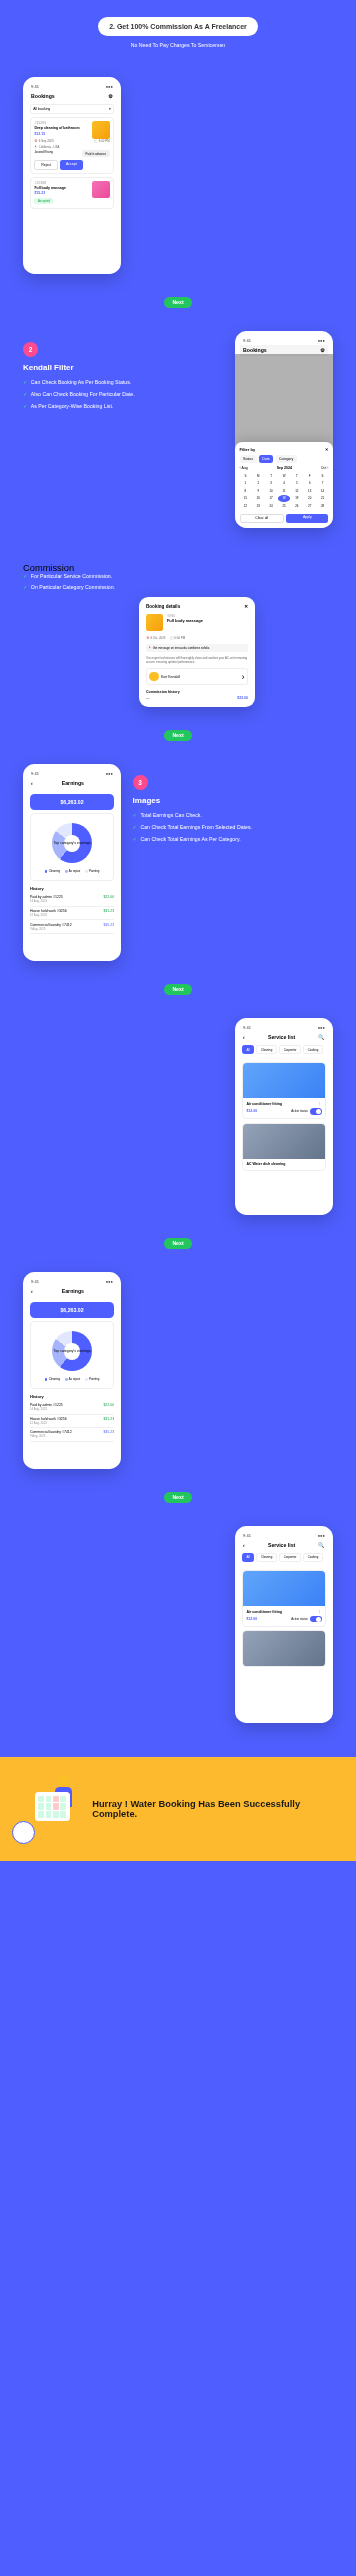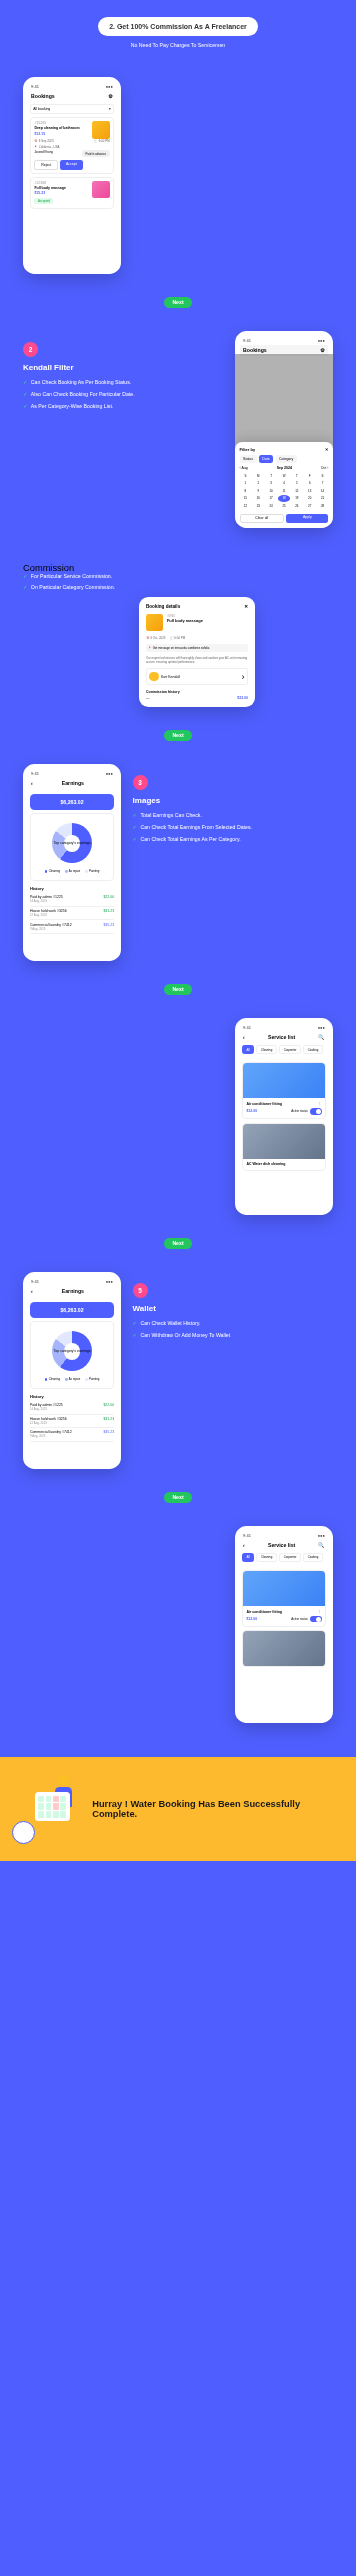--- a/index.html
+++ b/index.html
@@ -419,32 +419,20 @@
         </div>
       <div class="history-row">
           <div>
             <div>Commercial laundry #7412</div>
             <div style="color:#999;font-size:2.9px">9 Aug, 2023</div>
           </div>
           <span style="color:#4F5FFF">$35.23</span>
         </div>
     </div>
   </div>
-  <div class="feature">
-    <div class="step-num">5</div>
-    <div class="feature-title">Wallet</div>
-    <div class="feature-item">
-        <span class="check">✓</span>
-        <span>Can Check Wallet History.</span>
-      </div>
-    <div class="feature-item">
-        <span class="check">✓</span>
-        <span>Can Withdraw Or Add Money To Wallet</span>
-      </div>
-  </div>
 </div>
 
 <div class="next-badge">Next</div>
 
 <div class="section reverse">
   <div class="phone">
     <div class="phone-header">
         <span>9:41</span>
         <span>●●●</span>
       </div>

